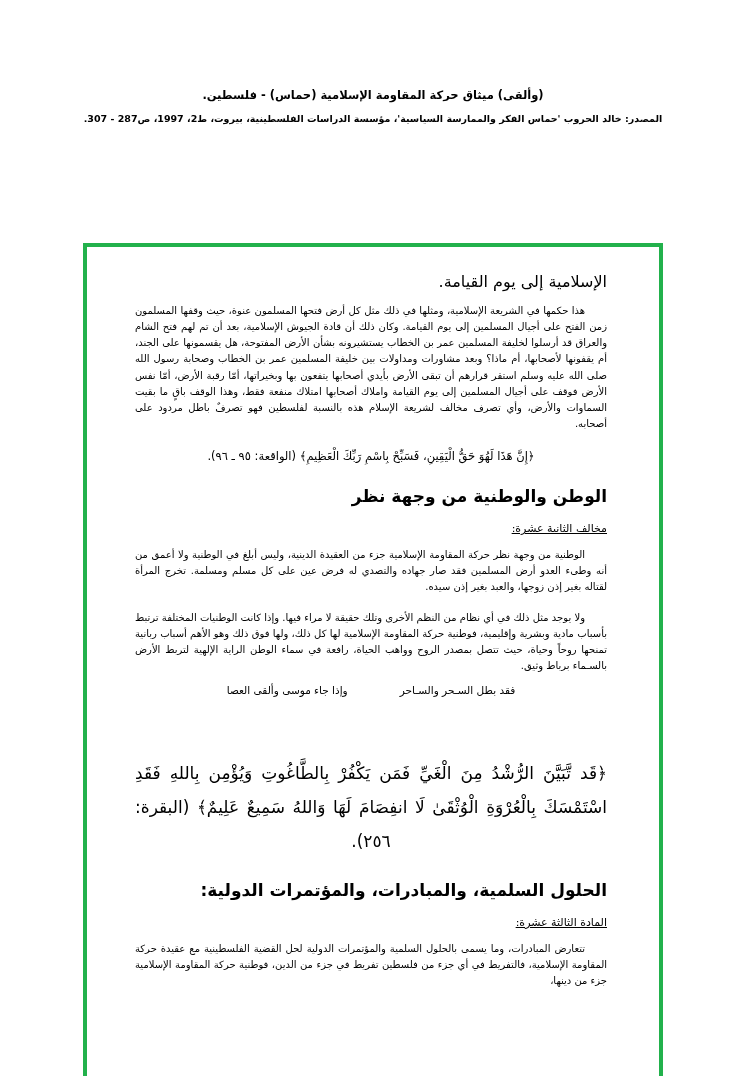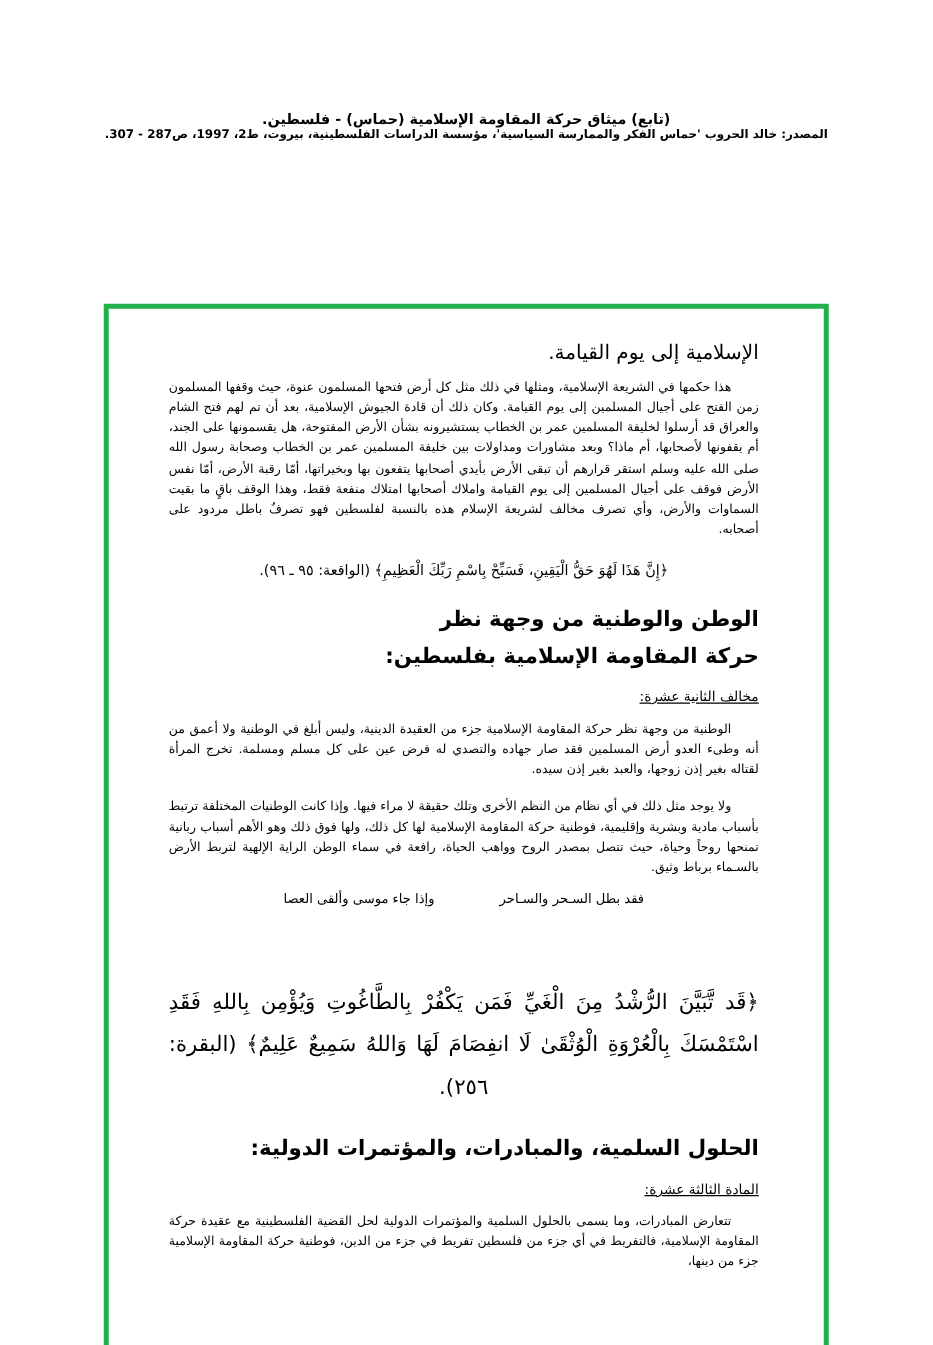--- a/index.html
+++ b/index.html
@@ -26,20 +26,21 @@
     font-size: 11.5px;
     font-weight: bold;
     margin-top: 88px;
     letter-spacing: 0px;
     color: #000;
   }
   .doc-source {
     text-align: center;
     font-size: 9.5px;
     font-weight: bold;
+    margin-top: 11px;
     color: #000;
     white-space: nowrap;
   }
   .frame {
     position: absolute;
     top: 155px;
     right: 83px;
     left: 83px;
     height: 842px;
     border: 4px solid #22b14c;
@@ -107,37 +108,36 @@
     text-align: right;
     font-size: 16px;
     line-height: 1.62;
   }
 </style>
 </head>
 <body>
 
 <div class="page">
 
-  <div class="doc-title">(تابع) ميثاق حركة المقاومة الإسلامية (حماس) - فلسطين.</div>
+  <div class="doc-title">(وألقى) ميثاق حركة المقاومة الإسلامية (حماس) - فلسطين.</div>
   <div class="doc-source">المصدر: خالد الحروب 'حماس الفكر والممارسة السياسية'، مؤسسة الدراسات الفلسطينية، بيروت، ط2، 1997، ص287 - 307.</div>
 
   <div class="frame">
     <div class="frame-inner">
 
       <div class="first-line">الإسلامية إلى يوم القيامة.</div>
 
       <div class="spacer-sm"></div>
       <p class="indent">هذا حكمها في الشريعة الإسلامية، ومثلها في ذلك مثل كل أرض فتحها المسلمون عنوة، حيث وقفها المسلمون زمن الفتح على أجيال المسلمين إلى يوم القيامة. وكان ذلك أن قادة الجيوش الإسلامية، بعد أن تم لهم فتح الشام والعراق قد أرسلوا لخليفة المسلمين عمر بن الخطاب يستشيرونه بشأن الأرض المفتوحة، هل يقسمونها على الجند، أم يقفونها لأصحابها، أم ماذا؟ وبعد مشاورات ومداولات بين خليفة المسلمين عمر بن الخطاب وصحابة رسول الله صلى الله عليه وسلم استقر قرارهم أن تبقى الأرض بأيدي أصحابها يتفعون بها وبخيراتها، أمّا رقبة الأرض، أمّا نفس الأرض فوقف على أجيال المسلمين إلى يوم القيامة واملاك أصحابها امتلاك منفعة فقط، وهذا الوقف باقٍ ما بقيت السماوات والأرض، وأي تصرف مخالف لشريعة الإسلام هذه بالنسبة لفلسطين فهو تصرفٌ باطل مردود على أصحابه.</p>
 
       <div class="spacer-md"></div>
       <div class="quran">﴿إِنَّ هَذَا لَهُوَ حَقُّ الْيَقِينِ، فَسَبِّحْ بِاسْمِ رَبِّكَ الْعَظِيمِ﴾ (الواقعة: ٩٥ ـ ٩٦).</div>
 
       <div class="spacer-md"></div>
       <div class="heading">الوطن والوطنية من وجهة نظر</div>
-      <div class="heading">حركة المقاومة الإسلامية بفلسطين:</div>
 
       <div class="spacer-sm"></div>
       <div class="article-head">مخالف الثانية عشرة:</div>
 
       <div class="spacer-sm"></div>
       <p class="indent">الوطنية من وجهة نظر حركة المقاومة الإسلامية جزء من العقيدة الدينية، وليس أبلغ في الوطنية ولا أعمق من أنه وطىء العدو أرض المسلمين فقد صار جهاده والتصدي له فرض عين على كل مسلم ومسلمة. تخرج المرأة لقتاله بغير إذن زوجها، والعبد بغير إذن سيده.</p>
 
       <div class="spacer-md"></div>
       <p class="indent">ولا يوجد مثل ذلك في أي نظام من النظم الأخرى وتلك حقيقة لا مراء فيها. وإذا كانت الوطنيات المختلفة ترتبط بأسباب مادية وبشرية وإقليمية، فوطنية حركة المقاومة الإسلامية لها كل ذلك، ولها فوق ذلك وهو الأهم أسباب ربانية تمنحها روحاً وحياة، حيث تتصل بمصدر الروح وواهب الحياة، رافعة في سماء الوطن الراية الإلهية لتربط الأرض بالسـماء برباط وثيق.</p>
 

